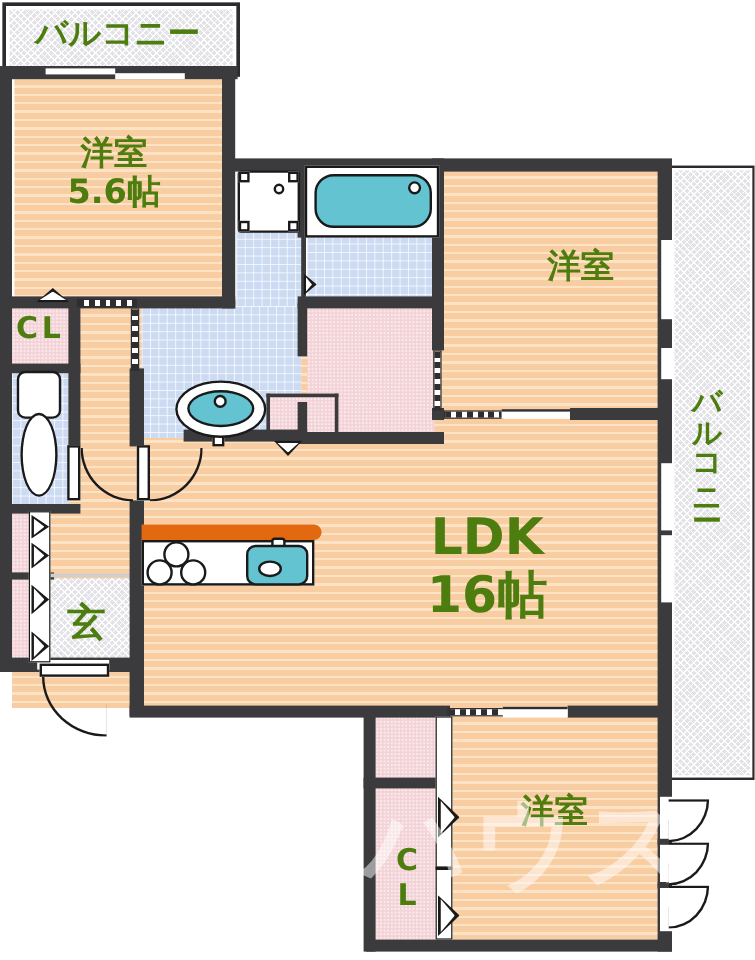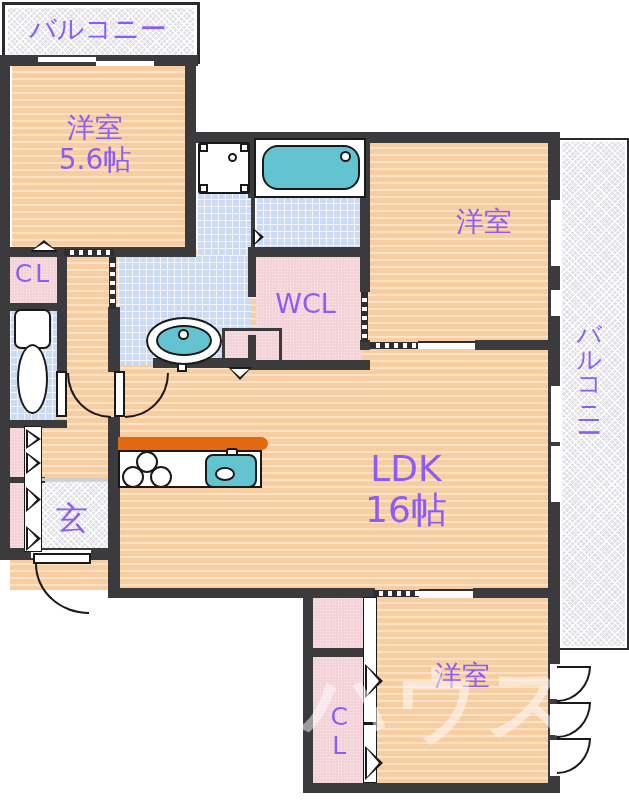--- a/index.html
+++ b/index.html
@@ -12,21 +12,21 @@
                      linear-gradient(90deg,rgba(255,255,255,.75) 1px,transparent 1px);
     background-size:7px 7px;}
   .pink{background-color:#f3d3d7;
     background-image:radial-gradient(rgba(255,255,255,.6) .6px,transparent .8px);
     background-size:3px 3px;}
   .grayhatch{background-color:#e3e3e7;
     background-image:repeating-linear-gradient(45deg,rgba(255,255,255,.95) 0 1px,transparent 1px 4px),
                      repeating-linear-gradient(135deg,rgba(255,255,255,.95) 0 1px,transparent 1px 4px);}
   .wall{background:#3b3b3e;}
   .white{background:#fff;}
-  .label{color:#8b5cf6;text-align:center;line-height:1.15;font-weight:400;}
+  .label{color:#4d7c0f;text-align:center;line-height:1.15;font-weight:700;}
   .slide-h{background:repeating-linear-gradient(90deg,#2e2e30 0 5px,#fff 5px 9px);border:1px solid #2e2e30;}
   .slide-v{background:repeating-linear-gradient(180deg,#2e2e30 0 5px,#fff 5px 9px);border:1px solid #2e2e30;}
   .track{background:#fff;border-top:2px solid #2e2e30;}
   .fixture{border:2.5px solid #1a1a1a;background:#fff;box-sizing:border-box;}
   .teal{background:#63c3d1;}
   .arcSW{border:0 solid #1a1a1a;border-left-width:2px;border-bottom-width:2px;border-radius:0 0 0 100%;}
   .arcSE{border:0 solid #1a1a1a;border-right-width:2px;border-bottom-width:2px;border-radius:0 0 100% 0;}
   .casement{border:0 solid #1a1a1a;border-top-width:2px;border-right-width:2px;border-bottom-width:2px;
             border-radius:0 0 100% 0;background:#fff;}
   .triR{clip-path:polygon(0 0,100% 50%,0 100%);background:#1a1a1a;}
@@ -197,30 +197,29 @@
 
   <div class="abs label" style="left:35px;top:112px;width:120px;font-size:28px;">
     <div>洋室</div>
     <div>5.6帖</div>
   </div>
 
   <div class="abs label" style="left:420px;top:206px;width:128px;font-size:28px;">
     <div>洋室</div>
   </div>
 
-  <div class="abs label" style="left:342px;top:448px;width:128px;font-size:36px;">
+  <div class="abs label" style="left:342px;top:424px;width:128px;font-size:42px;">
     <div>LDK</div>
     <div>16帖</div>
   </div>
 
   <div class="abs label" style="left:398px;top:660px;width:128px;font-size:28px;">
     <div>洋室</div>
   </div>
 
-  <div class="abs label" style="left:263px;top:288px;width:85px;font-size:27px;">WCL</div>
 
   <div class="abs label" style="left:10px;top:260px;width:47px;font-size:25px;letter-spacing:3px;">CL</div>
 
   <div class="abs label" style="left:50px;top:500px;width:44px;font-size:32px;">玄</div>
 
   <div class="abs label vtext" style="left:324px;top:686px;height:90px;font-size:25px;">CL</div>
 
   <div class="abs label vtext" style="left:574px;top:278px;height:170px;font-size:25px;">バルコニー</div>
 
   <div class="abs watermark" style="left:250px;top:645px;">Jハウス</div>

